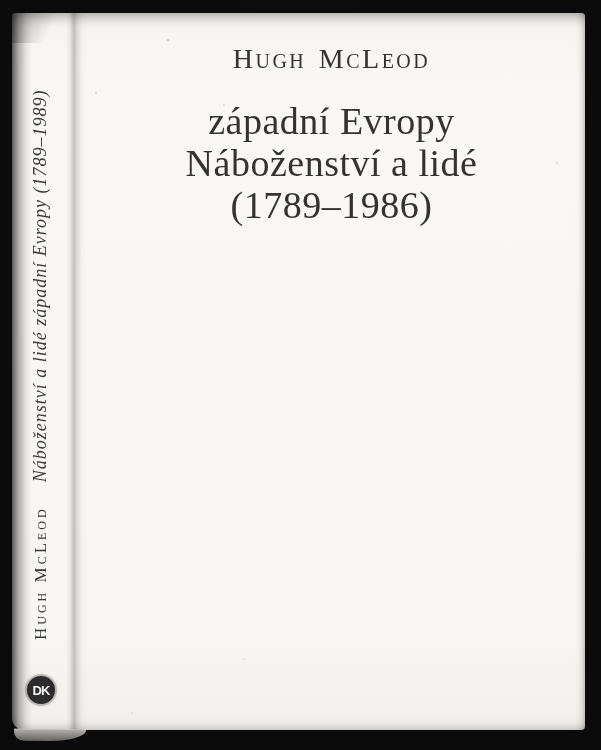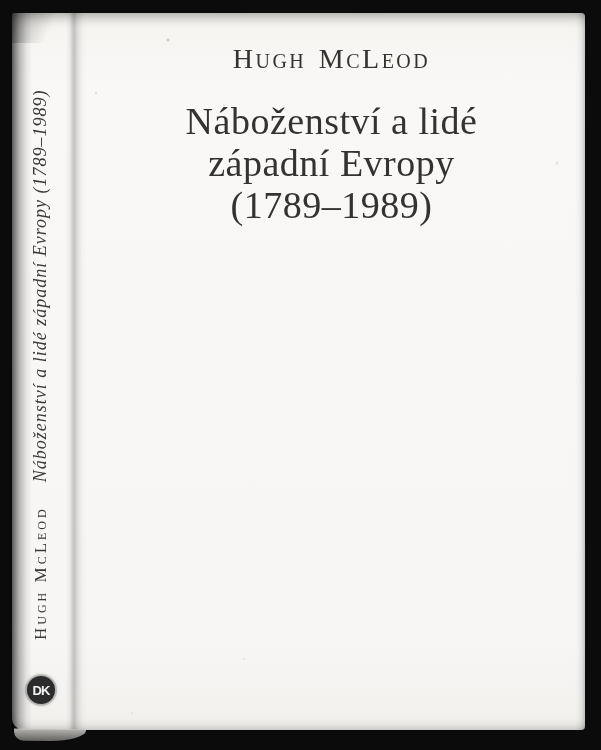--- a/index.html
+++ b/index.html
@@ -163,21 +163,21 @@
         <div class="spine-title">Náboženství a lidé západní Evropy (1789–1989)</div>
       </div>
       <div class="spine-edge-shadow"></div>
     </div>
 
     <div class="hinge"></div>
 
     <div class="front">
       <div class="cover-author">Hugh McLeod</div>
       <div class="cover-title">
+        <span class="title-line">západní Evropy</span>
         <span class="title-line">Náboženství a lidé</span>
-        <span class="title-line">západní Evropy</span>
-        <span class="title-line">(1789–1989)</span>
+        <span class="title-line">(1789–1986)</span>
       </div>
     </div>
 
     <div class="spine-tail"></div>
   </div>
 </div>
 
 </body></html>

